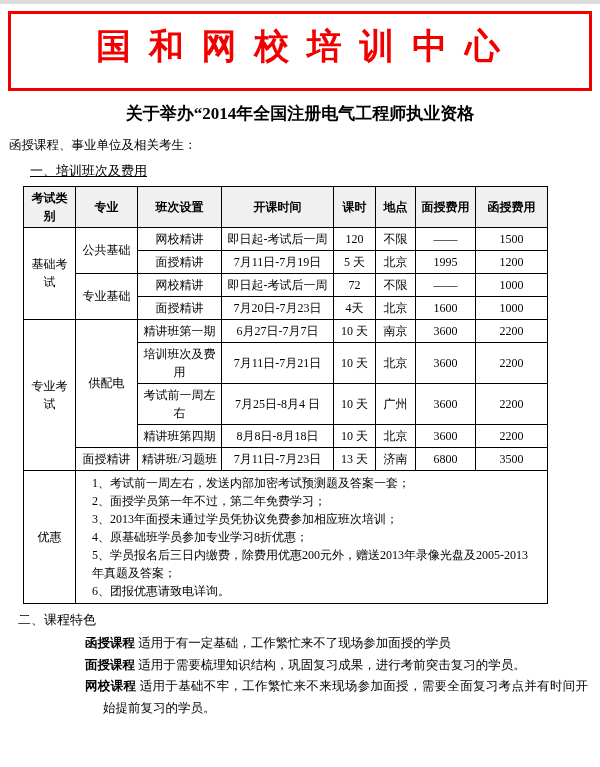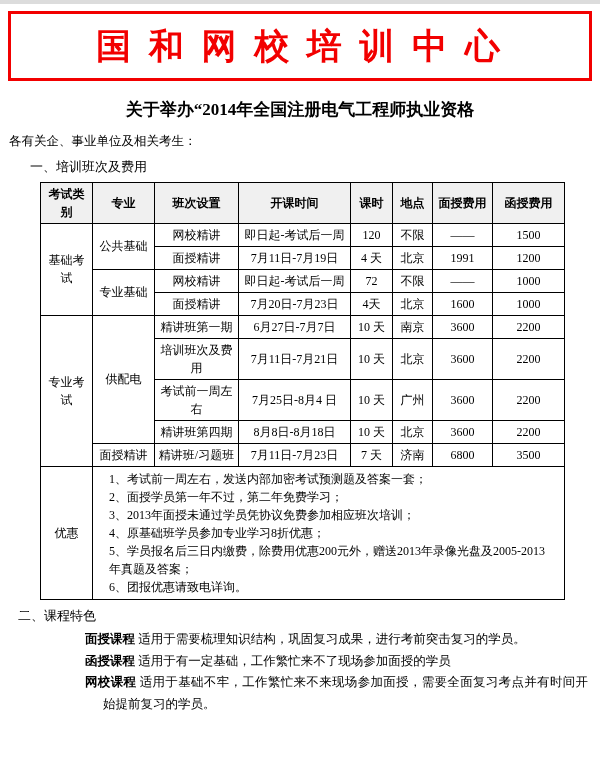--- a/index.html
+++ b/index.html
@@ -7,43 +7,43 @@
   body {
     width: 600px; height: 767px; overflow: hidden;
     font-family: "Liberation Serif", "DejaVu Serif", serif;
     color: #000;
   }
   .top-strip { height: 4px; background: #dcdcdc; }
   .masthead {
     margin: 7px 8px 0 8px;
     border: 3px solid #f20000;
     text-align: center;
-    padding: 9px 0 8px 0;
+    padding: 9px 0 18px 0;
   }
   .masthead-title {
     color: #f20000;
     font-size: 35px;
     font-weight: bold;
     letter-spacing: 4px;
     font-family: "Liberation Sans", "DejaVu Sans", sans-serif;
   }
   .notice-title {
     text-align: center;
     font-weight: bold;
     font-size: 17px;
     line-height: 1.45;
-    margin-top: 17px;
+    margin-top: 11px;
   }
   .content { margin: 8px 9px 0 9px; font-size: 12.5px; line-height: 1.6; text-align: justify; }
   .intro-body { text-indent: 2em; }
-  .sec1-heading { margin: 7px 0 6px 30px; font-size: 13px; }
+  .sec1-heading { margin: 7px 0 6px 30px; font-size: 13px; text-decoration: underline; }
   table.schedule {
     border-collapse: collapse;
     table-layout: fixed;
-    margin-left: 40px;
+    margin-left: 23px;
     width: 524px;
     font-size: 12px;
   }
   table.schedule th, table.schedule td {
     border: 1px solid #000;
     padding: 2px 2px;
     text-align: center;
     vertical-align: middle;
     line-height: 1.5;
     overflow: hidden;
@@ -69,21 +69,21 @@
 
   <div class="masthead">
     <span class="masthead-title">国 和 网 校 培 训 中 心</span>
   </div>
 
   <div class="notice-title">
     <span>关于举办“2014年全国注册电气工程师执业资格</span><br>
   </div>
 
   <div class="content">
-    <p class="salutation">各有关企、事业单位及相关考生：</p>
+    <p class="salutation">函授课程、事业单位及相关考生：</p>
   </div>
 
   <div class="sec1-heading">一、培训班次及费用</div>
 
   <table class="schedule">
     <colgroup>
       <col style="width:52px">
         <col style="width:62px">
         <col style="width:84px">
         <col style="width:112px">
@@ -111,23 +111,23 @@
         <td>网校精讲</td>
         <td>即日起-考试后一周</td>
         <td>120</td>
         <td>不限</td>
         <td>——</td>
         <td>1500</td>
       </tr>
       <tr>
         <td>面授精讲</td>
         <td>7月11日-7月19日</td>
-        <td>4 天</td>
-        <td>北京</td>
-        <td>1991</td>
+        <td>5 天</td>
+        <td>北京</td>
+        <td>1995</td>
         <td>1200</td>
       </tr>
       <tr>
         <td rowspan="2">专业基础</td>
         <td>网校精讲</td>
         <td>即日起-考试后一周</td>
         <td>72</td>
         <td>不限</td>
         <td>——</td>
         <td>1000</td>
@@ -171,21 +171,21 @@
         <td>8月8日-8月18日</td>
         <td>10 天</td>
         <td>北京</td>
         <td>3600</td>
         <td>2200</td>
       </tr>
       <tr>
         <td>面授精讲</td>
         <td>精讲班/习题班</td>
         <td>7月11日-7月23日</td>
-        <td>7 天</td>
+        <td>13 天</td>
         <td>济南</td>
         <td>6800</td>
         <td>3500</td>
       </tr>
       <tr>
         <td>优惠</td>
         <td colspan="7" class="discount-cell">
           <div>1、考试前一周左右，发送内部加密考试预测题及答案一套；</div>
           <div>2、面授学员第一年不过，第二年免费学习；</div>
           <div>3、2013年面授未通过学员凭协议免费参加相应班次培训；</div>
@@ -193,25 +193,25 @@
           <div>5、学员报名后三日内缴费，除费用优惠200元外，赠送2013年录像光盘及2005-2013年真题及答案；</div>
           <div>6、团报优惠请致电详询。</div>
         </td>
       </tr>
     </tbody>
   </table>
 
   <div class="sec2-heading">二、课程特色</div>
 
   <p class="feature">
+    <span class="feature-label">函授课程</span>
+    <span>适用于有一定基础，工作繁忙来不了现场参加面授的学员</span>
+  </p>
+  <p class="feature">
     <span class="feature-label">面授课程</span>
     <span>适用于需要梳理知识结构，巩固复习成果，进行考前突击复习的学员。</span>
-  </p>
-  <p class="feature">
-    <span class="feature-label">函授课程</span>
-    <span>适用于有一定基础，工作繁忙来不了现场参加面授的学员</span>
   </p>
   <p class="feature">
     <span class="feature-label">网校课程</span>
     <span>适用于基础不牢，工作繁忙来不来现场参加面授，需要全面复习考点并有时间开始提前复习的学员。</span>
   </p>
 
 </div>
 
 </body></html>

